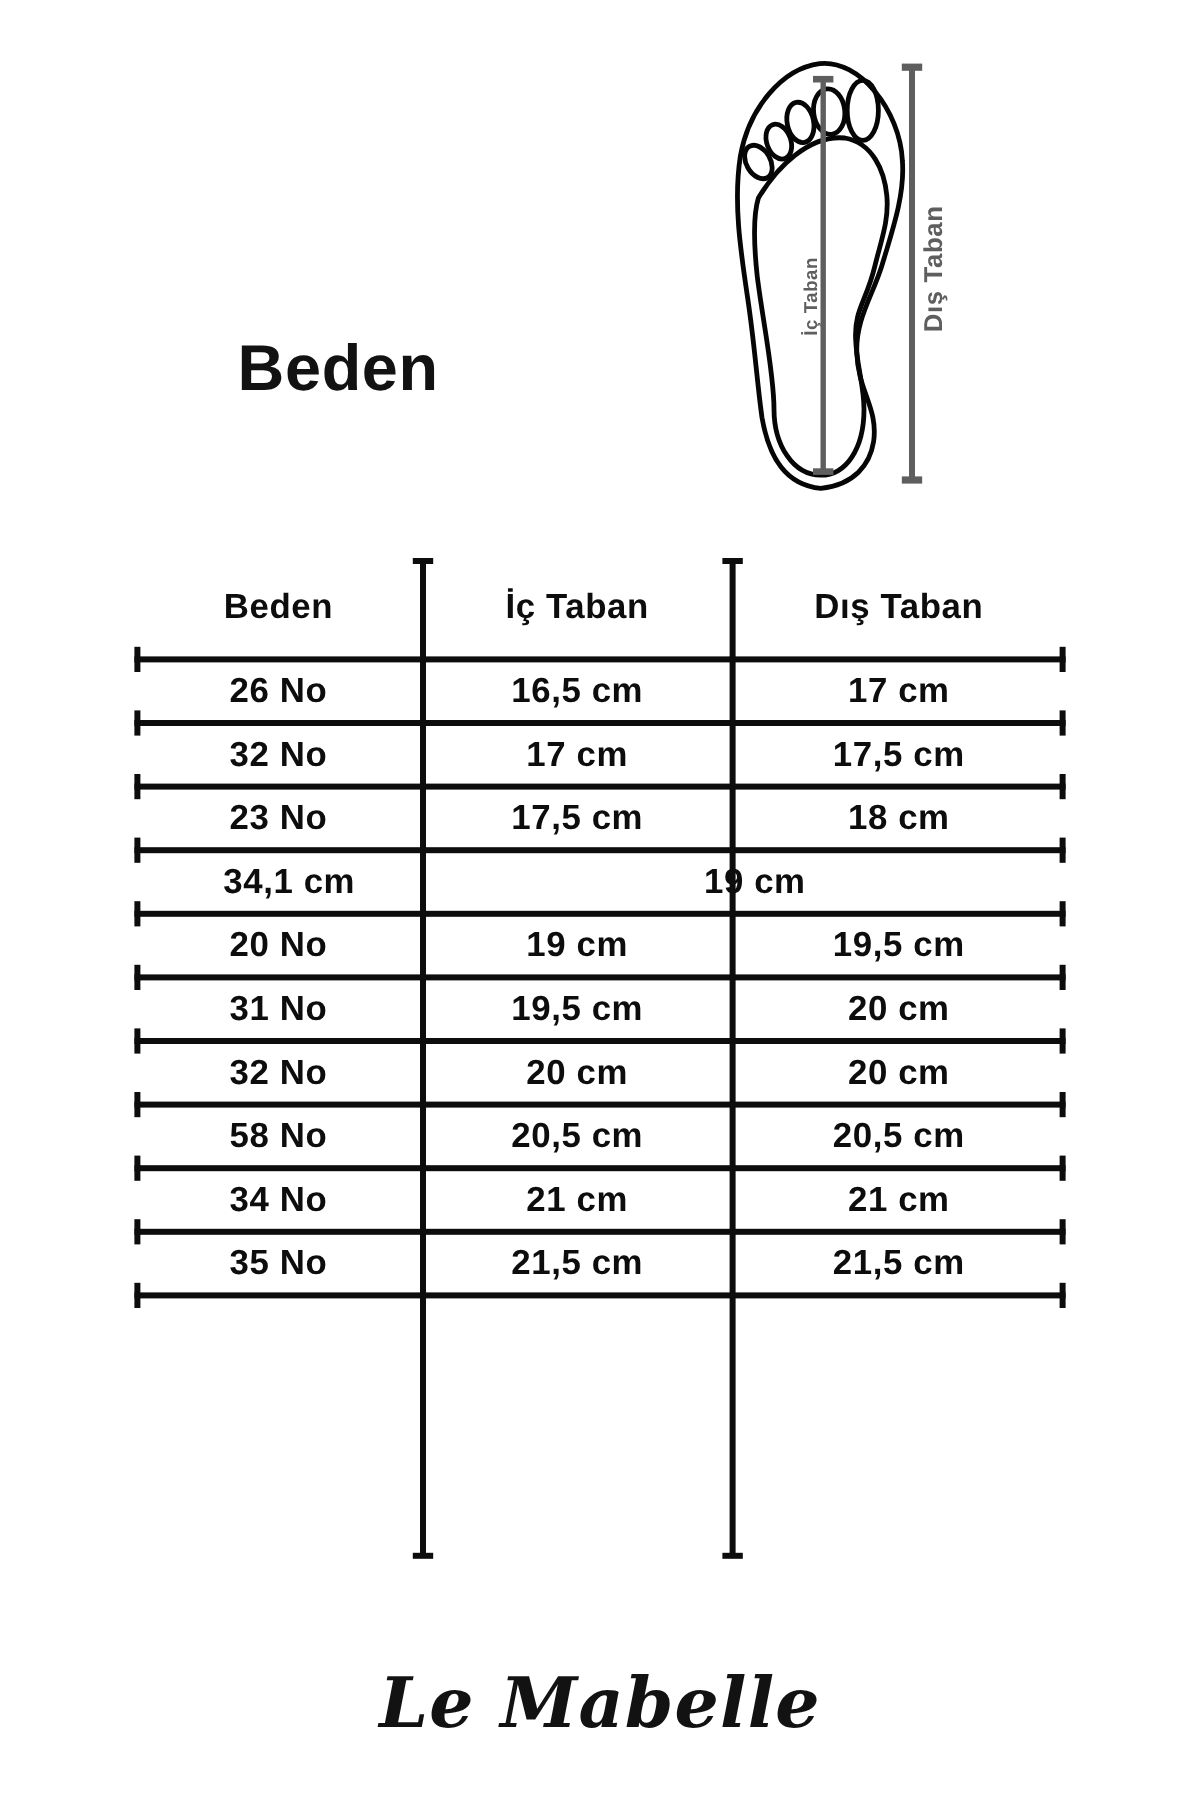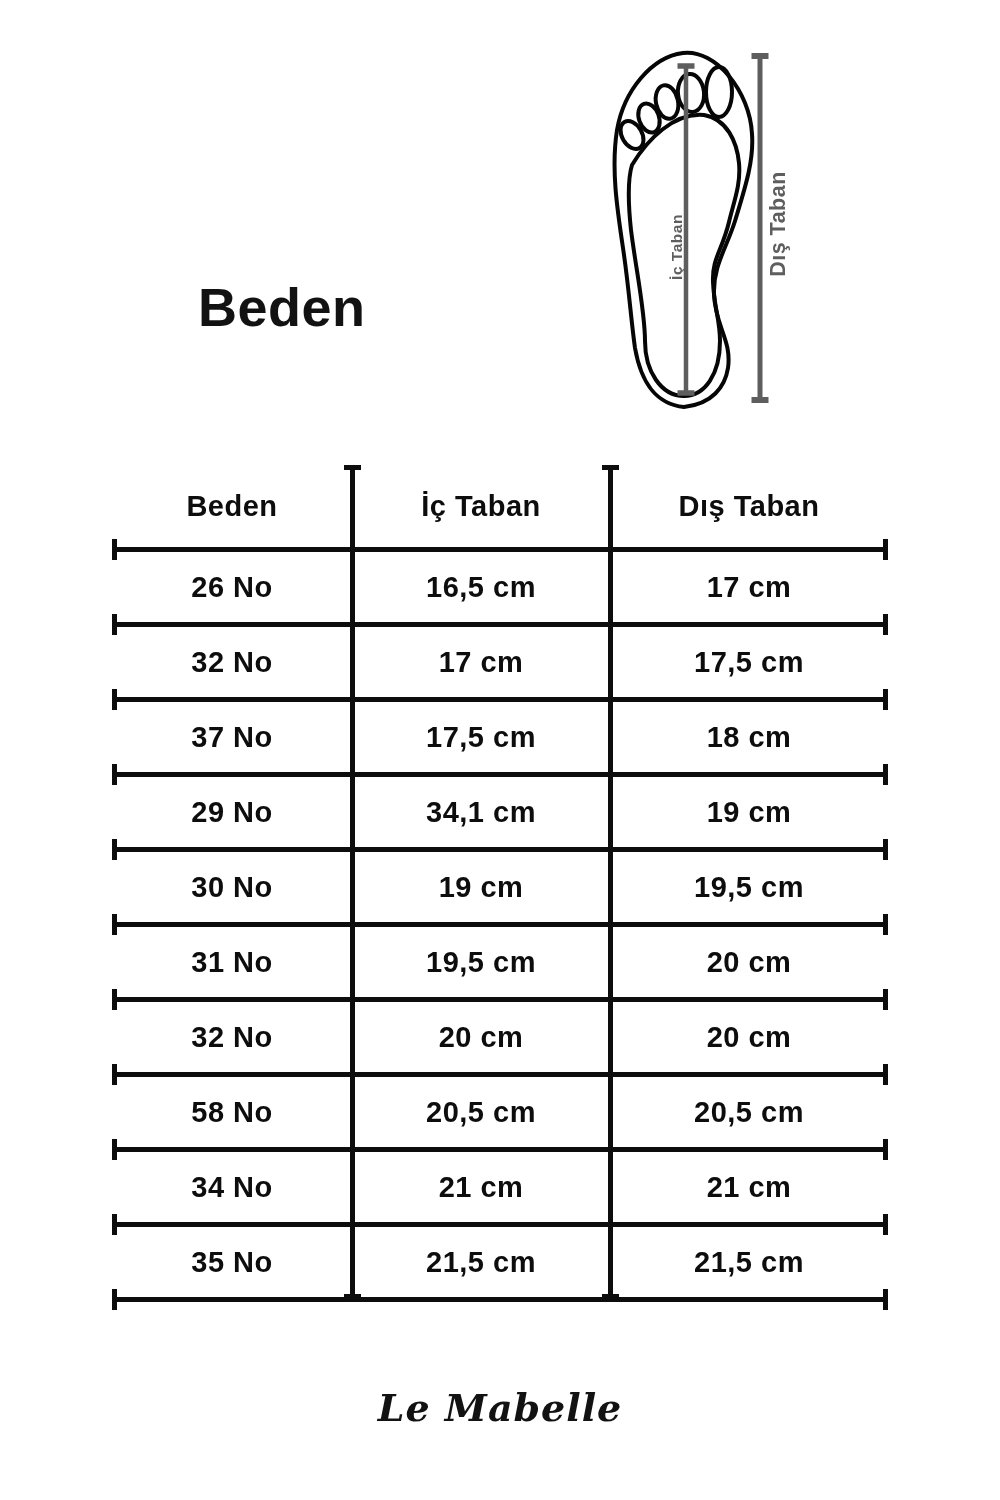--- a/index.html
+++ b/index.html
@@ -11,21 +11,21 @@
   .title { position:absolute; left:198px; top:280px; color:#121212;
            font-size:54px; font-weight:800; line-height:55px; letter-spacing:0.5px; }
 
   
   .foot-diagram { position:absolute; left:600px; top:30px; width:200px; height:390px; }
   .foot-diagram svg { display:block; width:100%; height:100%; }
   .foot-diagram text { font-family:"Liberation Sans", sans-serif; letter-spacing:0.5px; }
 
   
   .sizetable { position:absolute; left:112px; top:465px; width:776px; }
-  .trow { display:flex; align-items:center; height:70px; }
+  .trow { display:flex; align-items:center; height:48px; }
   .trow.thead { height:82px; }
   .cell { text-align:center; color:#0d0d0d; font-size:29px; font-weight:700; letter-spacing:0.5px; }
   .c1 { width:240px; }
   .c2 { width:258px; }
   .c3 { flex:1; }
 
   .hline { position:relative; height:5px; background:#0d0d0d; }
   .hline::before, .hline::after { content:""; position:absolute; top:-8px;
         width:5px; height:21px; background:#0d0d0d; }
   .hline::before { left:0; }
@@ -35,21 +35,21 @@
   .vline::before, .vline::after { content:""; position:absolute; left:-6px;
         width:17px; height:5px; background:#0d0d0d; }
   .vline::before { top:-2px; }
   .vline::after  { bottom:-2px; }
   .v1 { left:237.5px; }
   .v2 { left:495.5px; }
 
   
   .brand { position:absolute; left:0; right:0; top:1385px; text-align:center;
            font-family:"DejaVu Serif", serif; font-style:italic; font-weight:700;
-           font-size:38px; color:#121212; letter-spacing:1px; }
+           font-size:58px; color:#121212; letter-spacing:1px; }
 </style>
 </head>
 <body>
 
 <div class="canvas">
 
   <div class="title">
     <div>Beden</div>
   </div>
 
@@ -107,35 +107,34 @@
     <div class="hline"></div>
 
     <div class="trow">
       <div class="cell c1">32 No</div>
       <div class="cell c2">17 cm</div>
       <div class="cell c3">17,5 cm</div>
     </div>
     <div class="hline"></div>
 
     <div class="trow">
-      <div class="cell c1">37 No</div>
+      <div class="cell c1">23 No</div>
       <div class="cell c2">17,5 cm</div>
       <div class="cell c3">18 cm</div>
     </div>
     <div class="hline"></div>
 
     <div class="trow">
-      <div class="cell c1">29 No</div>
       <div class="cell c2">34,1 cm</div>
       <div class="cell c3">19 cm</div>
     </div>
     <div class="hline"></div>
 
     <div class="trow">
-      <div class="cell c1">30 No</div>
+      <div class="cell c1">20 No</div>
       <div class="cell c2">19 cm</div>
       <div class="cell c3">19,5 cm</div>
     </div>
     <div class="hline"></div>
 
     <div class="trow">
       <div class="cell c1">31 No</div>
       <div class="cell c2">19,5 cm</div>
       <div class="cell c3">20 cm</div>
     </div>

